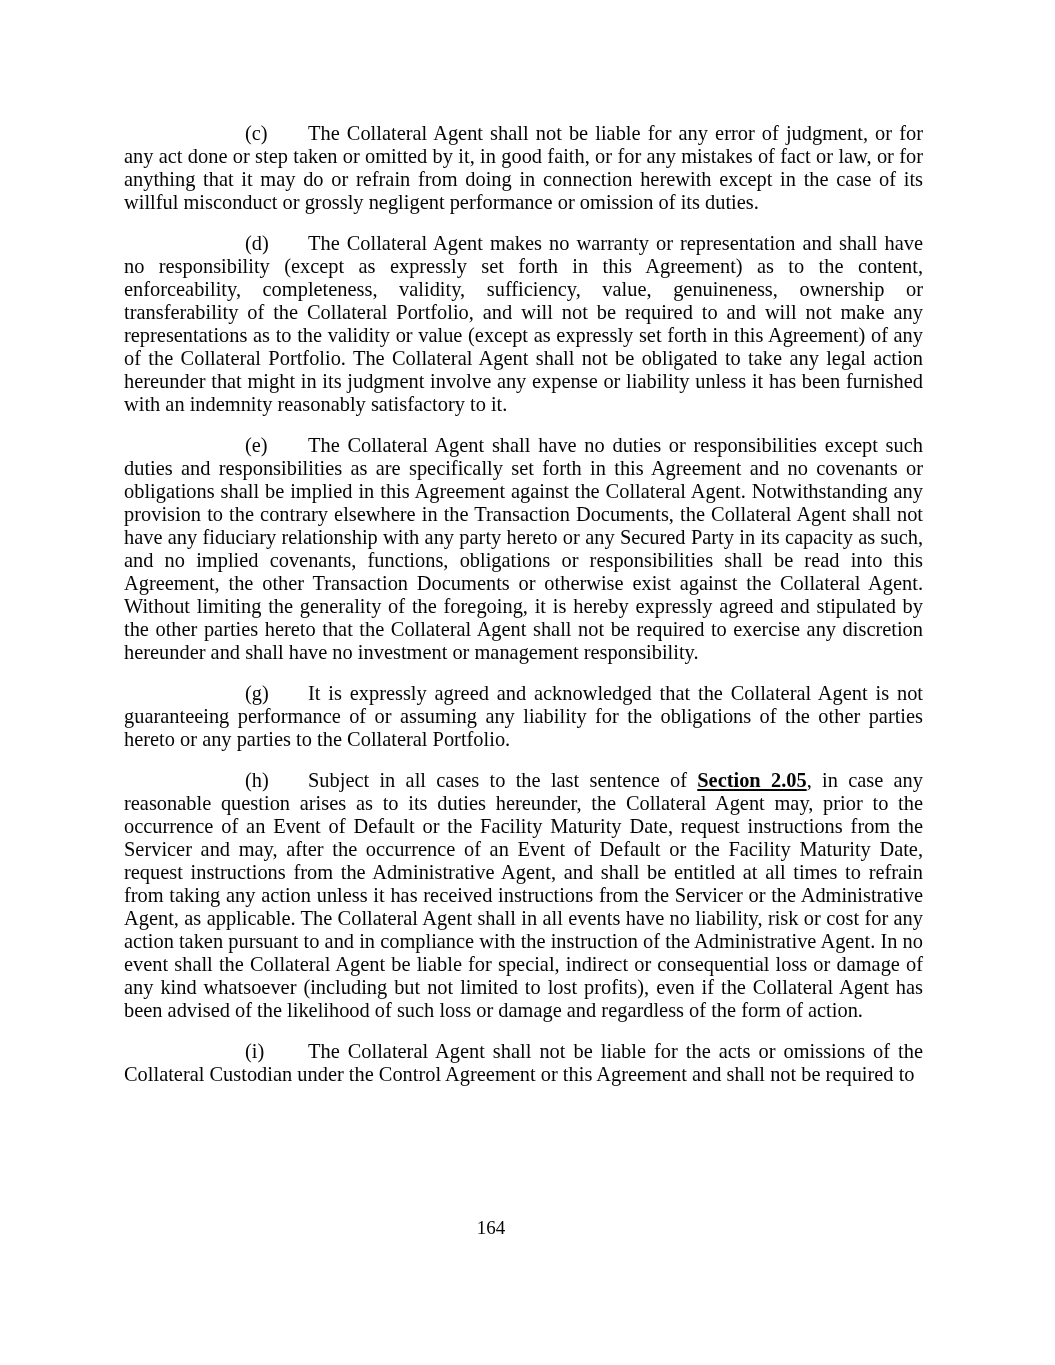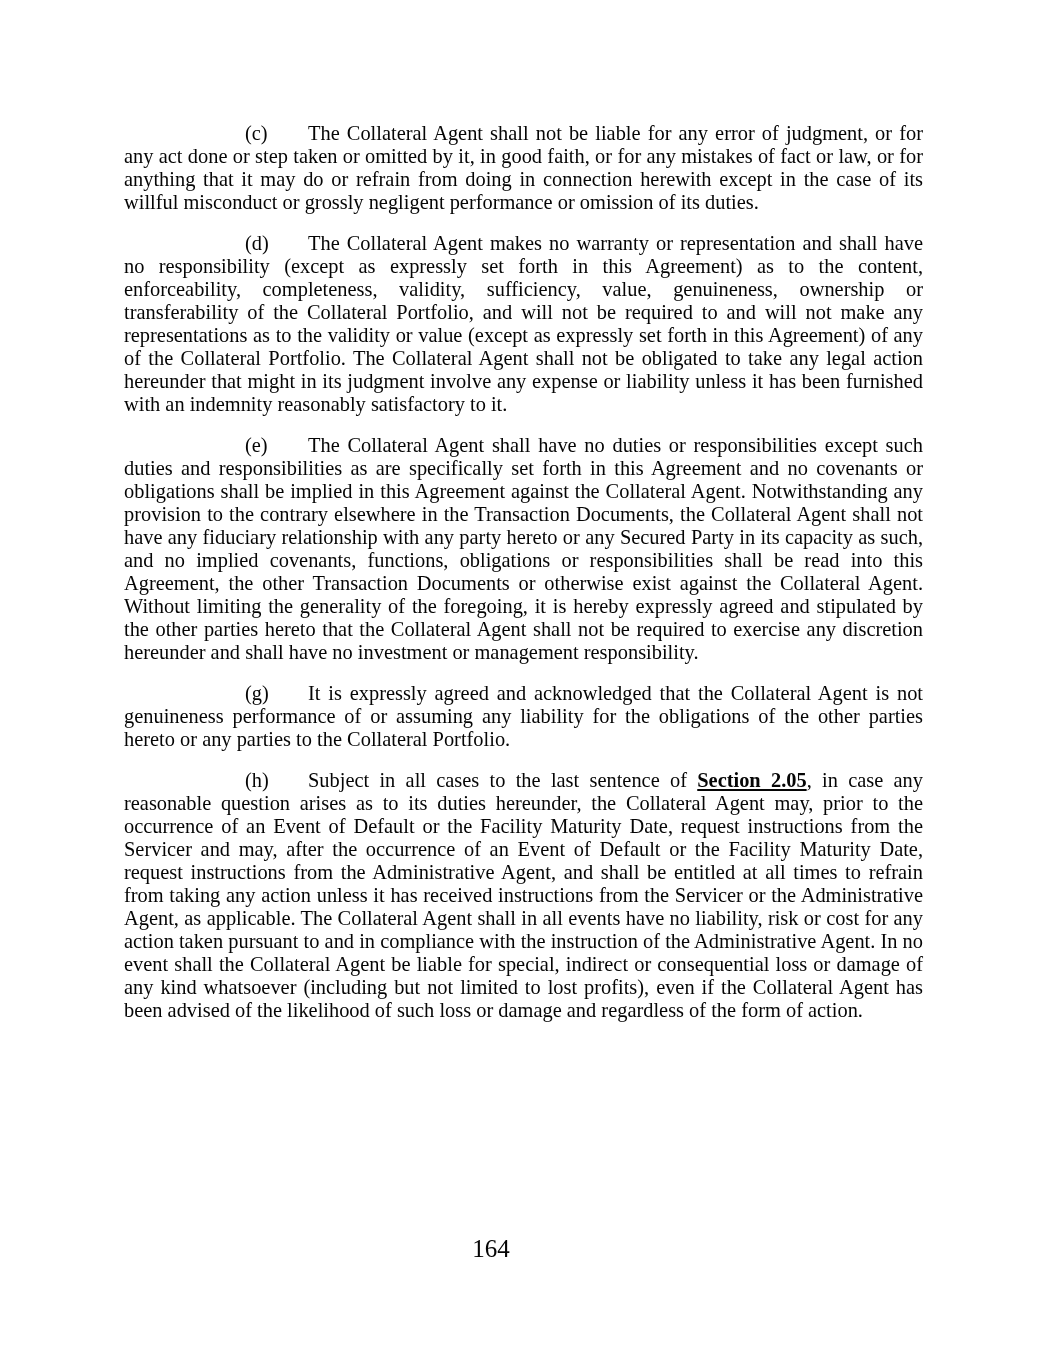--- a/index.html
+++ b/index.html
@@ -33,37 +33,37 @@
   .section-ref {
     text-decoration: underline;
     font-weight: bold;
   }
   .page-number {
     position: absolute;
     left: 0;
     top: 1216px;
     width: 982px;
     text-align: center;
-    font-size: 25px;
+    font-size: 19px;
     line-height: 23px;
-    margin-top: 21px;
   }
 </style>
 </head>
 <body>
 
 <div class="page">
 
   <p class="para"><span class="para-label">(c)</span><span>The Collateral Agent shall not be liable for any error of judgment, or for any act done or step taken or omitted by it, in good faith, or for any mistakes of fact or law, or for anything that it may do or refrain from doing in connection herewith except in the case of its willful misconduct or grossly negligent performance or omission of its duties.</span></p>
 
   <p class="para"><span class="para-label">(d)</span><span>The Collateral Agent makes no warranty or representation and shall have no responsibility (except as expressly set forth in this Agreement) as to the content, enforceability, completeness, validity, sufficiency, value, genuineness, ownership or transferability of the Collateral Portfolio, and will not be required to and will not make any representations as to the validity or value (except as expressly set forth in this Agreement) of any of the Collateral Portfolio.  The Collateral Agent shall not be obligated to take any legal action hereunder that might in its judgment involve any expense or liability unless it has been furnished with an indemnity reasonably satisfactory to it.</span></p>
 
   <p class="para"><span class="para-label">(e)</span><span>The Collateral Agent shall have no duties or responsibilities except such duties and responsibilities as are specifically set forth in this Agreement and no covenants or obligations shall be implied in this Agreement against the Collateral Agent.  Notwithstanding any provision to the contrary elsewhere in the Transaction Documents, the Collateral Agent shall not have any fiduciary relationship with any party hereto or any Secured Party in its capacity as such, and no implied covenants, functions, obligations or responsibilities shall be read into this Agreement, the other Transaction Documents or otherwise exist against the Collateral Agent.  Without limiting the generality of the foregoing, it is hereby expressly agreed and stipulated by the other parties hereto that the Collateral Agent shall not be required to exercise any discretion hereunder and shall have no investment or management responsibility.</span></p>
 
 
-  <p class="para"><span class="para-label">(g)</span><span>It is expressly agreed and acknowledged that the Collateral Agent is not genuineness performance of or assuming any liability for the obligations of the other parties hereto or any parties to the Collateral Portfolio.</span></p>
+  <p class="para"><span class="para-label">(g)</span><span>It is expressly agreed and acknowledged that the Collateral Agent is not guaranteeing performance of or assuming any liability for the obligations of the other parties hereto or any parties to the Collateral Portfolio.</span></p>
 
   <p class="para"><span class="para-label">(h)</span><span>Subject in all cases to the last sentence of </span><span class="section-ref">Section 2.05</span><span>, in case any reasonable question arises as to its duties hereunder, the Collateral Agent may, prior to the occurrence of an Event of Default or the Facility Maturity Date, request instructions from the Servicer and may, after the occurrence of an Event of Default or the Facility Maturity Date, request instructions from the Administrative Agent, and shall be entitled at all times to refrain from taking any action unless it has received instructions from the Servicer or the Administrative Agent, as applicable.  The Collateral Agent shall in all events have no liability, risk or cost for any action taken pursuant to and in compliance with the instruction of the Administrative Agent.  In no event shall the Collateral Agent be liable for special, indirect or consequential loss or damage of any kind whatsoever (including but not limited to lost profits), even if the Collateral Agent has been advised of the likelihood of such loss or damage and regardless of the form of action.</span></p>
 
+  <p class="para"><span class="para-label">(i)</span><span>The Collateral Agent shall not be liable for the acts or omissions of the Collateral Custodian under the Control Agreement or this Agreement and shall not be required to</span></p>
 
   <div class="page-number">164</div>
 
 </div>
 
 </body></html>

